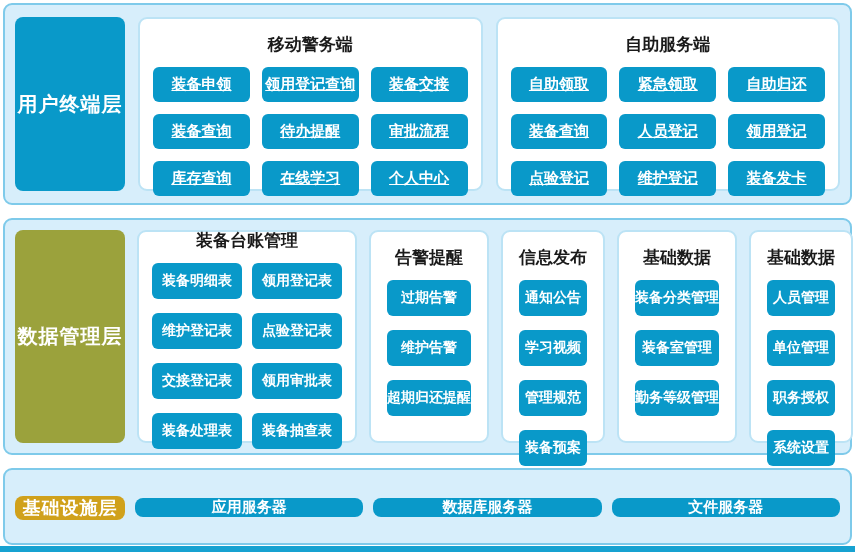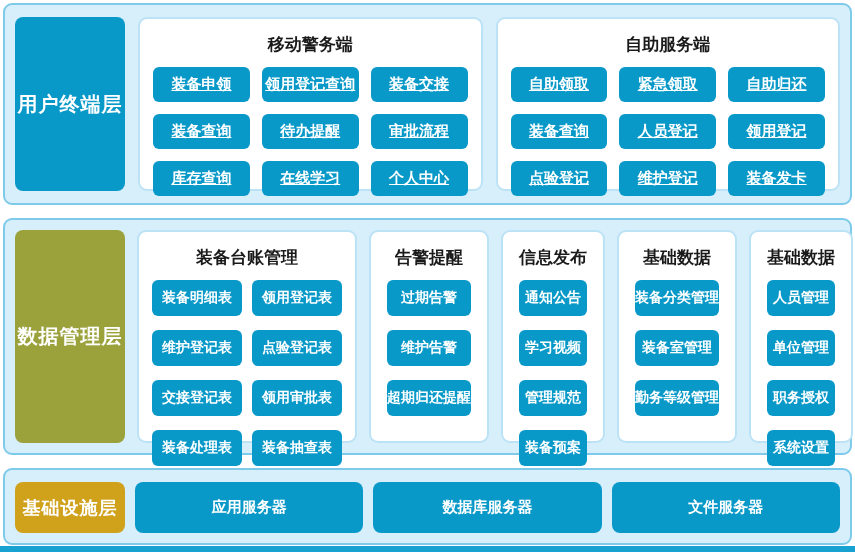--- a/index.html
+++ b/index.html
@@ -22,21 +22,21 @@
   .band {
     position: absolute; left: 3px; right: 3px;
     background: var(--band_bg);
     border: 2px solid var(--band_border);
     border-radius: 9px;
     display: flex;
     padding: 12px 10px;
   }
   .band-top    { top: 3px;   height: 202px; gap: 13px; }
   .band-middle { top: 218px; height: 237px; gap: 12px; padding: 10px; }
-  .band-bottom { top: 468px; height: 77px;  gap: 10px; padding: 12px 10px 10px; }
+  .band-bottom { top: 468px; height: 77px;  gap: 10px; padding: 12px 10px 10px; align-items: center; }
 
   .layer-label {
     width: 110px; flex: 0 0 110px;
     border-radius: 8px;
     display: flex; align-items: center; justify-content: center;
     color: #fff; font-weight: bold; font-size: 20px;
     letter-spacing: 1px; text-align: center;
   }
   .layer-label.teal  { background: var(--teal); }
   .layer-label.olive { background: var(--olive); }
@@ -64,21 +64,21 @@
   .node {
     background: var(--teal);
     color: #fff; font-weight: bold;
     border-radius: 6px;
     display: flex; align-items: center; justify-content: center;
     white-space: nowrap;
   }
   .band-top .node    { height: 35px; font-size: 15px; text-decoration: underline; }
   .band-middle .node { height: 36px; font-size: 14px; }
 
-  .panel-wide   { flex: 0 0 220px; }
+  .panel-wide   { flex: 0 0 220px; justify-content: center; }
   .panel-narrow { flex: 1 1 0; padding: 10px 16px; }
 
   .server {
     flex: 1 1 0;
     background: var(--teal);
     color: #fff; font-weight: bold; font-size: 15px;
     border-radius: 8px;
     display: flex; align-items: center; justify-content: center;
     white-space: nowrap;
   }

